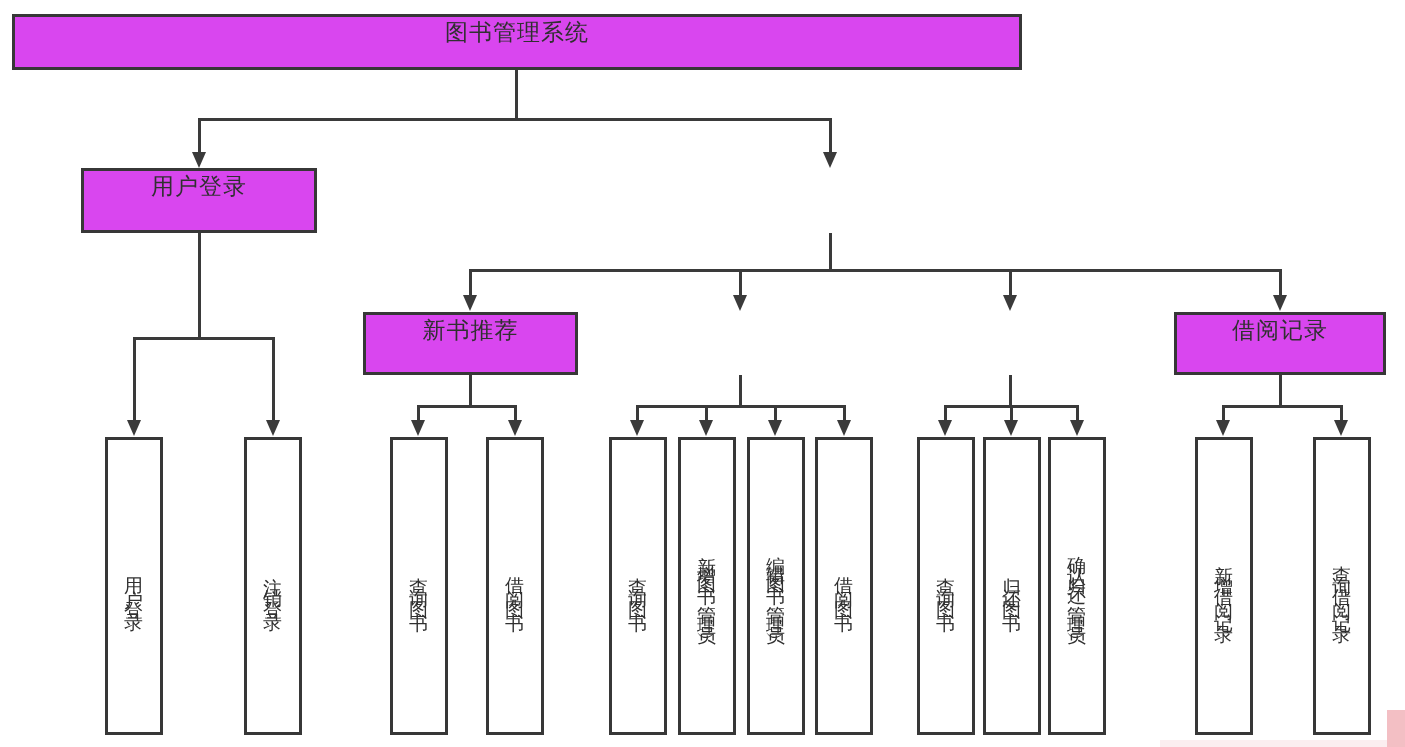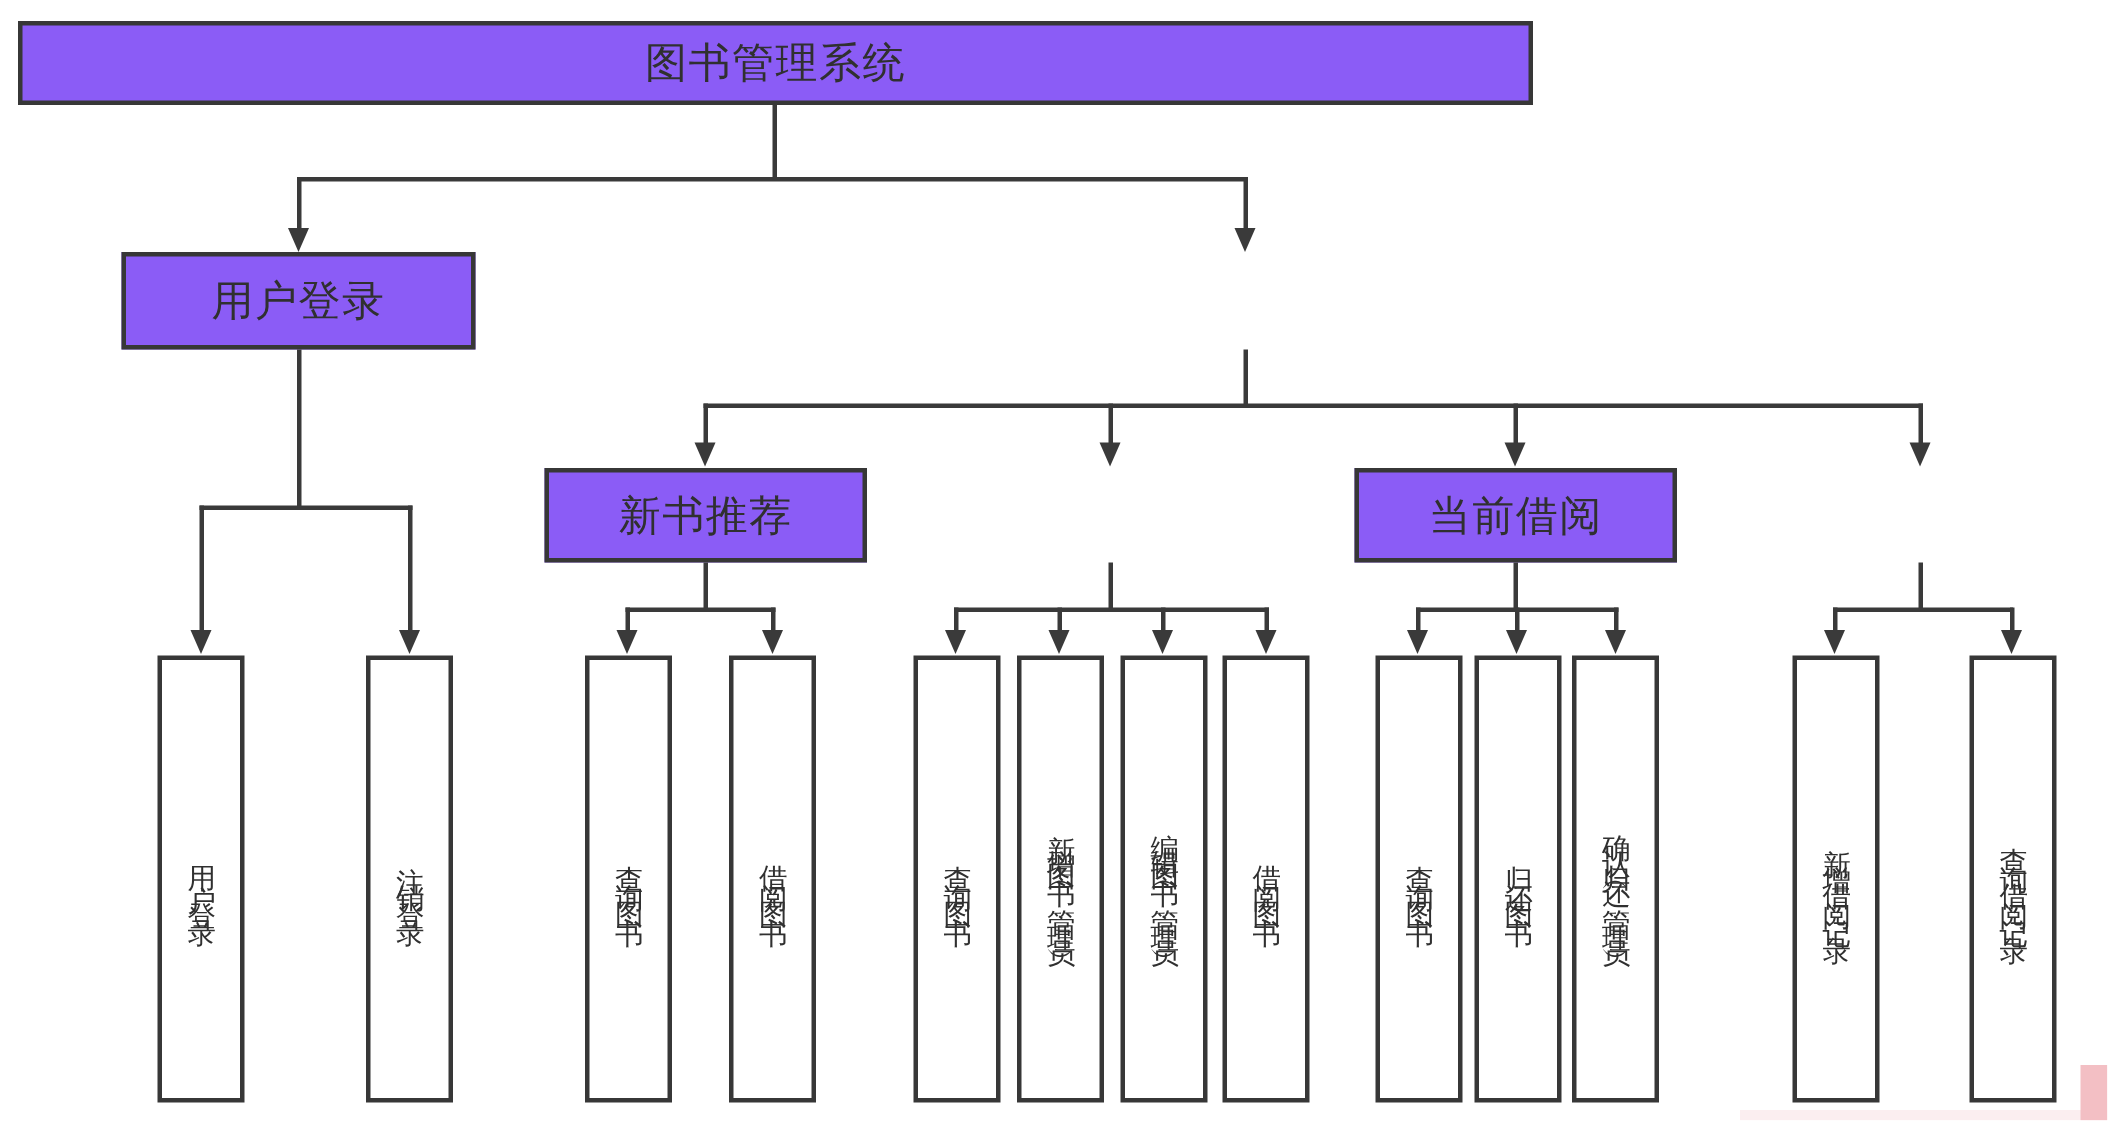--- a/index.html
+++ b/index.html
@@ -1,23 +1,23 @@
 <!DOCTYPE html>
 <html><head>
 <meta charset="utf-8">
 <style>
   html,body{margin:0;padding:0;background:#ffffff;}
   #canvas{
     position:relative;width:1405px;height:747px;background:#ffffff;overflow:hidden;
     font-family:"DejaVu Sans","Liberation Sans",sans-serif;color:#303030;
   }
   .box{
-    position:absolute;background:#8b5cf6;border:3px solid #373737;
-    display:flex;align-items:center;justify-content:center;
-    font-size:28px;letter-spacing:1px;box-sizing:border-box;
+    position:absolute;background:#d946ef;border:3px solid #373737;
+    display:flex;justify-content:center;
+    font-size:23px;letter-spacing:1px;box-sizing:border-box;
   }
   .vbox{
     position:absolute;background:#ffffff;border:3px solid #373737;
     display:flex;align-items:center;justify-content:center;
     font-size:19px;box-sizing:border-box;
   }
   .vbox span{
     writing-mode:vertical-rl;letter-spacing:12px;line-height:1;white-space:nowrap;
   }
   .hl{position:absolute;height:3px;background:#3a3a3a;}
@@ -71,22 +71,22 @@
   <div class="vl" style="left:739px;top:269px;height:28px;"></div>
   <div class="arrow" style="left:733px;top:295px;"></div>
   <div class="vl" style="left:1009px;top:269px;height:28px;"></div>
   <div class="arrow" style="left:1003px;top:295px;"></div>
   <div class="vl" style="left:1279px;top:269px;height:28px;"></div>
   <div class="arrow" style="left:1273px;top:295px;"></div>
 
   <div class="box" style="left:363px;top:312px;width:215px;height:63px;">
     <span>新书推荐</span>
   </div>
-  <div class="box" style="left:903px;top:312px;width:215px;height:63px;">
-    <span>当前借阅</span>
+  <div class="box" style="left:1174px;top:312px;width:212px;height:63px;">
+    <span>借阅记录</span>
   </div>
 
   <div class="vl" style="left:469px;top:375px;height:33px;"></div>
   <div class="hl" style="left:417px;top:405px;width:100px;"></div>
   <div class="vl" style="left:417px;top:405px;height:16px;"></div>
   <div class="arrow" style="left:411px;top:420px;"></div>
   <div class="vl" style="left:514px;top:405px;height:16px;"></div>
   <div class="arrow" style="left:508px;top:420px;"></div>
 
   <div class="vl" style="left:739px;top:375px;height:33px;"></div>

